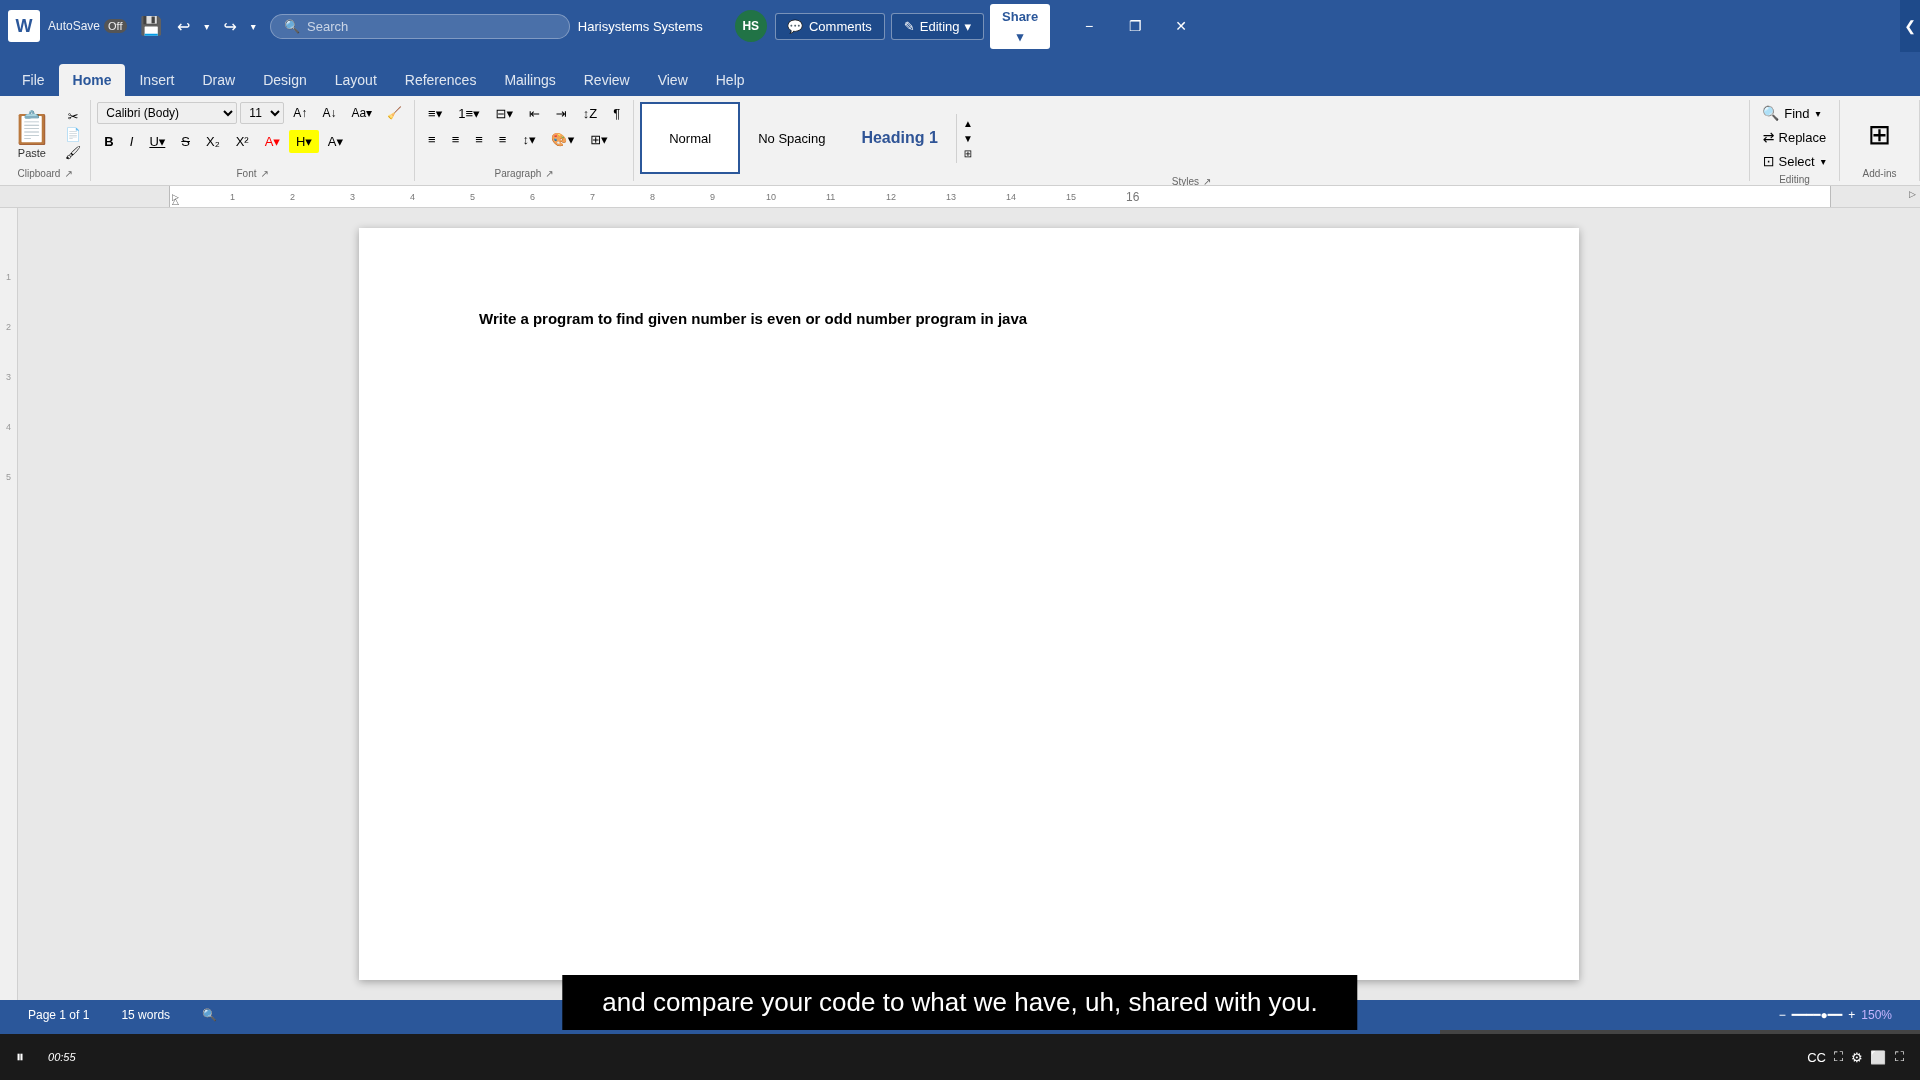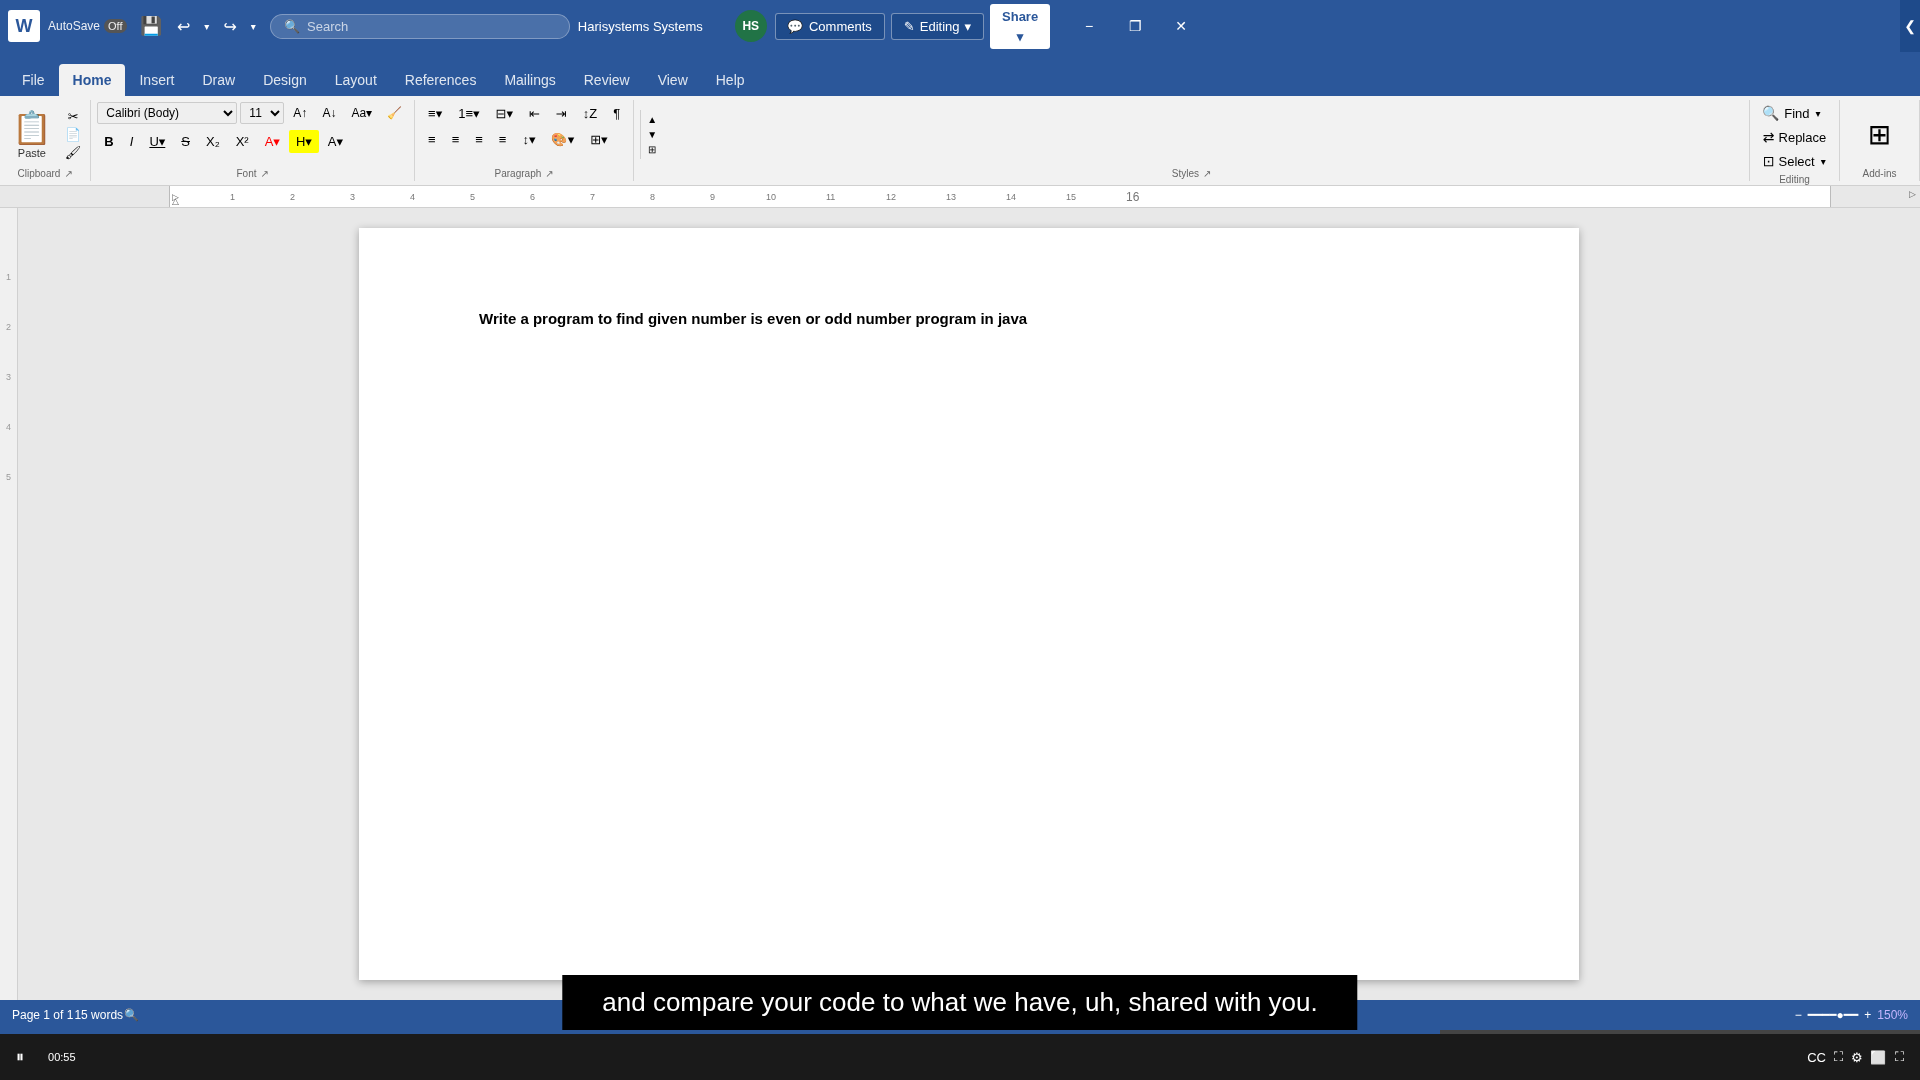--- a/index.html
+++ b/index.html
@@ -244,22 +244,22 @@
       color: #000;
       line-height: 1.5;
     }
 
     
     #status-bar {
       height: 30px;
       background: #2b579a;
       display: flex;
       align-items: center;
-      padding: 0 12px;
-      gap: 1px;
+      padding: 0 28px;
+      gap: 32px;
       color: white;
       font-size: 12px;
     }
     .status-item { display: flex; align-items: center; gap: 4px; }
 
     
     #video-bar {
       height: 50px;
       background: #1a1a1a;
       display: flex;
@@ -290,21 +290,21 @@
       height: 100%;
       background: #2b579a;
       width: 75%;
     }
     .video-controls {
       display: flex; align-items: center; padding: 0 16px; gap: 12px; margin-top: 4px;
     }
     .vc-btn {
       background: none; border: none; color: white; cursor: pointer; font-size: 16px;
     }
-    .time-display { color: white; font-size: 11px; }
+    .time-display { color: white; font-size: 11px; font-style: italic; }
     .video-right-controls {
       margin-left: auto; display: flex; align-items: center; gap: 8px; padding-right: 16px; margin-top: 4px;
     }
     .vc-btn-sm { background: none; border: none; color: white; cursor: pointer; font-size: 13px; }
 
     
     .collapse-btn {
       position: absolute; right: 0; top: 0;
       width: 20px; height: 52px;
       background: #1e4a8a;
@@ -466,20 +466,31 @@
     </div>
     <div class="ribbon-group-label">
       <span>Paragraph</span>
       <span class="expand-arrow">↗</span>
     </div>
   </div>
 
   <div class="ribbon-group" style="flex:1; min-width:350px;">
     <div class="ribbon-group-content" style="width:100%; height:100%; align-items:center;">
       <div class="styles-area">
+        <div class="style-cards">
+          <div class="style-card selected">
+            <span class="style-normal">Normal</span>
+          </div>
+          <div class="style-card">
+            <span class="style-nospace">No Spacing</span>
+          </div>
+          <div class="style-card">
+            <span class="style-h1">Heading 1</span>
+          </div>
+        </div>
         <div class="styles-scroll-btns">
           <button class="scroll-btn">▲</button>
           <button class="scroll-btn">▼</button>
           <button class="scroll-btn">⊞</button>
         </div>
       </div>
     </div>
     <div class="ribbon-group-label">
       <span>Styles</span>
       <span class="expand-arrow">↗</span>

